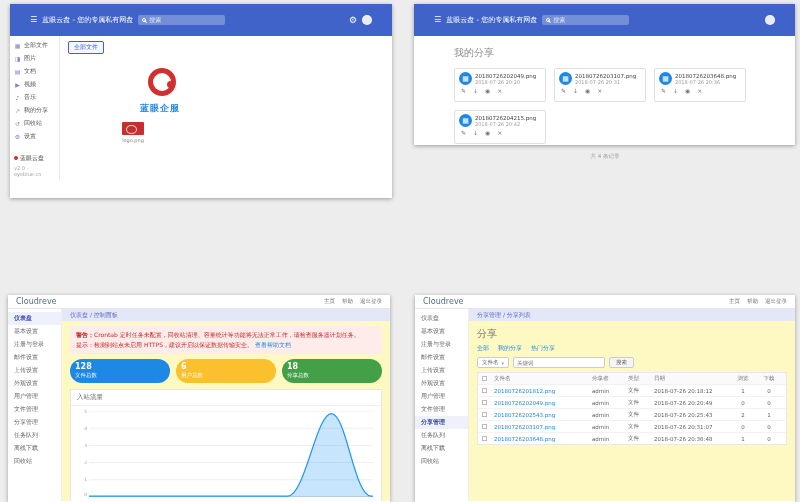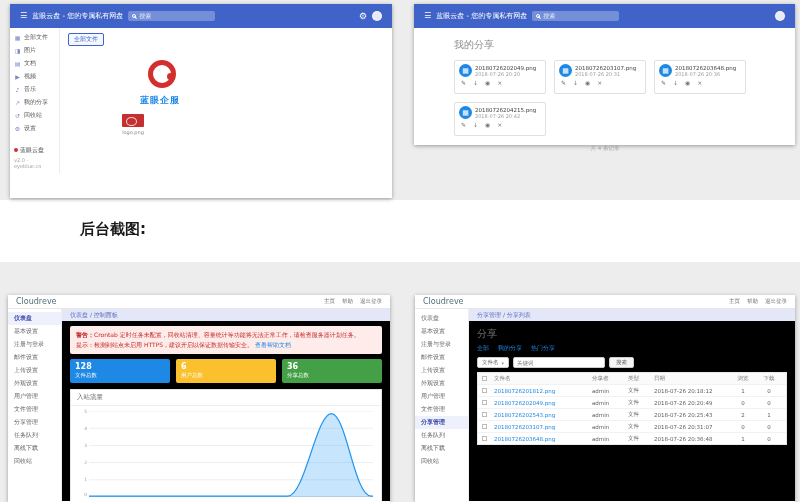--- a/index.html
+++ b/index.html
@@ -1,21 +1,21 @@
 <!DOCTYPE html>
 <html><head>
 <meta charset="utf-8">
 <style>
   *{box-sizing:border-box;margin:0;padding:0}
   html,body{background:#e9e9e9;font-family:"DejaVu Sans","Liberation Sans",sans-serif}
   .canvas{position:relative;width:800px;height:502px;background:#ededed;overflow:hidden}
 
   
   .panel{position:absolute;background:#fff;box-shadow:0 1px 4px rgba(0,0,0,.35)}
-  .bluehdr{height:24px;background:#3f63c8;display:flex;align-items:center;padding:0 10px;gap:5px;color:#fff}
+  .bluehdr{height:32px;background:#3f63c8;display:flex;align-items:center;padding:0 20px;gap:5px;color:#fff}
   .burger{font-size:8px;line-height:1;color:#fff}
   .burger::before{content:"☰"}
   .hdr-title{font-size:7px;white-space:nowrap;overflow:hidden;max-width:120px;color:#fff}
   .searchbox{display:flex;align-items:center;gap:3px;height:10px;background:rgba(255,255,255,.28);border-radius:2px;padding:0 4px}
   .mag{width:4px;height:4px;border:1px solid #fff;border-radius:50%;position:relative;flex:0 0 auto}
   .mag::after{content:"";position:absolute;width:3px;height:1px;background:#fff;right:-2px;bottom:-1px;transform:rotate(45deg)}
   .searchbox input{background:transparent;border:none;outline:none;color:#fff;font-size:6px;width:72px}
   .searchbox input::placeholder{color:rgba(255,255,255,.85)}
   .hdr-spacer{flex:1}
   .gear{font-size:9px;color:#fff}
@@ -69,29 +69,29 @@
   .p-d{left:415px;top:295px;width:380px;height:207px;overflow:hidden}
   .topbar{height:14px;display:flex;align-items:center;padding:0 8px;border-bottom:1px solid #e6e6e6;background:#fff}
   .tb-logo{font-size:8px;color:#546e7a;font-weight:normal}
   .tb-links{margin-left:auto;display:flex;gap:7px}
   .tb-link{font-size:5.5px;color:#757575}
   .abody{display:flex;height:192px}
   .aside{width:54px;border-right:1px solid #eee;padding-top:3px;background:#fff;flex:0 0 auto}
   .side-items > div{font-size:6px;color:#616161;padding:2px 6px;white-space:nowrap;overflow:hidden}
   .p-c .side-items > div:first-child{color:#3949ab;background:#eef0fb;font-weight:bold}
   .p-d .side-items > div:nth-child(9){color:#3949ab;background:#eef0fb;font-weight:bold}
-  .acontent{flex:1;background:#000000;overflow:hidden}
+  .acontent{flex:1;background:#fef9c3;overflow:hidden}
   .crumb{height:12px;background:#e3e7f7;color:#5b6bc0;font-size:6px;display:flex;align-items:center;padding:0 8px}
 
   
   .alert{margin:5px 8px;background:#fdecea;border-radius:2px;padding:4px 6px;font-size:6px;color:#c62828;line-height:1.7}
   .alert .b{font-weight:bold}
   .alert .lnk{color:#1e88e5}
   .stats{display:flex;gap:6px;margin:3px 8px}
-  .stat{flex:1;height:24px;border-radius:2px;padding:3px 5px;color:#fff;overflow:hidden}
+  .stat{flex:1;height:24px;border-radius:12px;padding:3px 5px;color:#fff;overflow:hidden}
   .stat .v{font-size:8px;font-weight:bold;line-height:1.2}
   .stat .l{font-size:5.5px;opacity:.95}
   .st-blue{background:#1e88e5}.st-yellow{background:#fbc02d}.st-green{background:#43a047}.st-red{background:#e53935}
   .trend{margin:6px 8px;background:#fff;border:1px solid #e5e5e5}
   .trend-head{font-size:6.5px;color:#616161;padding:3px 6px;border-bottom:1px solid #eee}
   .chartwrap{position:relative;height:86px;margin:5px 8px 4px 18px}
   .chartwrap svg{width:100%;height:100%;display:block}
   .yticks span{position:absolute;left:-15px;width:13px;text-align:right;font-size:4.5px;color:#9e9e9e}
   .yticks span:nth-child(1){top:-2px}.yticks span:nth-child(2){top:15px}.yticks span:nth-child(3){top:32px}
   .yticks span:nth-child(4){top:49px}.yticks span:nth-child(5){top:66px}.yticks span:nth-child(6){top:81px}
@@ -117,23 +117,20 @@
   .trow>:nth-child(6){width:26px;text-align:center}
   .trow>:nth-child(7){width:26px;text-align:center}
   .cbox{display:inline-block;width:5px;height:5px;border:1px solid #bbb;background:#fff}
   .fname{color:#1e88e5}
 </style>
 </head>
 <body>
 
 <div class="canvas">
 
-  <div class="band">
-    <div class="band-label">后台截图:</div>
-  </div>
 
   <div class="panel p-a">
     <div class="bluehdr">
       <span class="burger"></span>
       <span class="hdr-title">蓝眼云盘 - 您的专属私有网盘</span>
       <div class="searchbox">
         <span class="mag"></span>
         <input placeholder="搜索" style="">
       </div>
       <span class="hdr-spacer"></span>
@@ -306,21 +303,21 @@
         <div class="stats">
           <div class="stat st-blue">
             <div class="v">128</div>
             <div class="l">文件总数</div>
           </div>
           <div class="stat st-yellow">
             <div class="v">6</div>
             <div class="l">用户总数</div>
           </div>
           <div class="stat st-green">
-            <div class="v">36</div>
+            <div class="v">18</div>
             <div class="l">分享总数</div>
           </div>
         </div>
         <div class="trend">
           <div class="trend-head">入站流量</div>
           <div class="chartwrap">
             <span class="yticks"><span>5</span><span>4</span><span>3</span><span>2</span><span>1</span><span>0</span></span>
             <svg viewBox="0 0 300 100" preserveAspectRatio="none">
               <line x1="0" y1="0" x2="300" y2="0" stroke="#eeeeee" stroke-width="1" vector-effect="non-scaling-stroke"></line>
               <line x1="0" y1="20" x2="300" y2="20" stroke="#eeeeee" stroke-width="1" vector-effect="non-scaling-stroke"></line>

